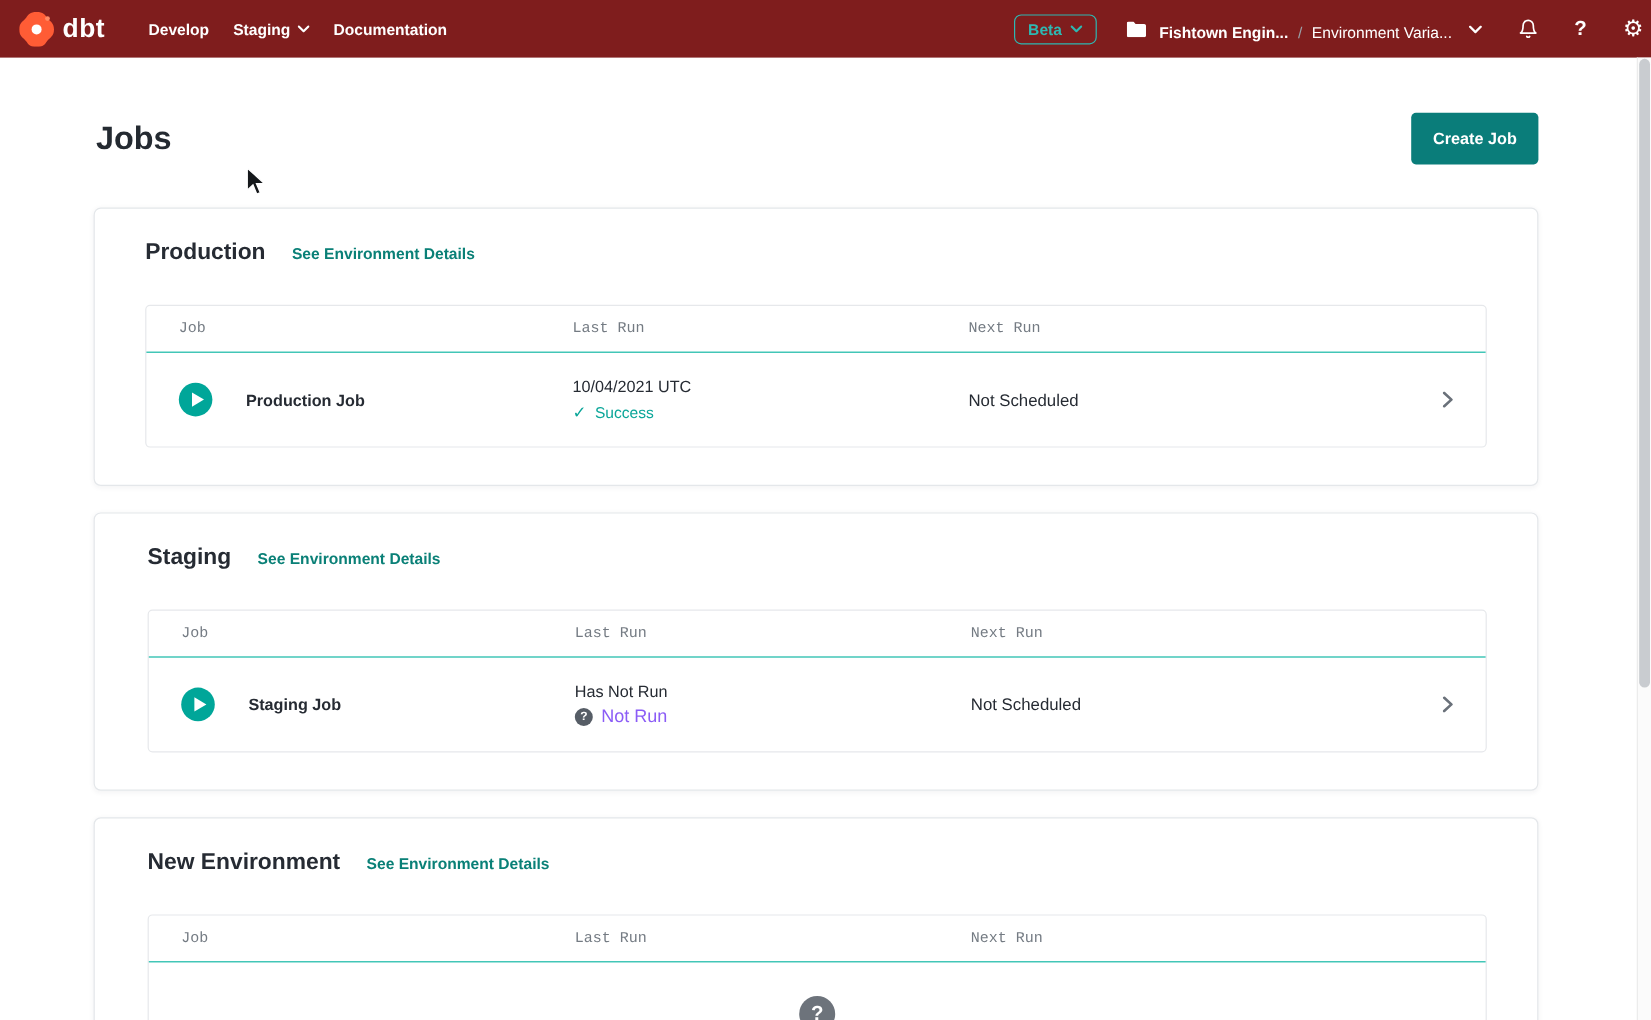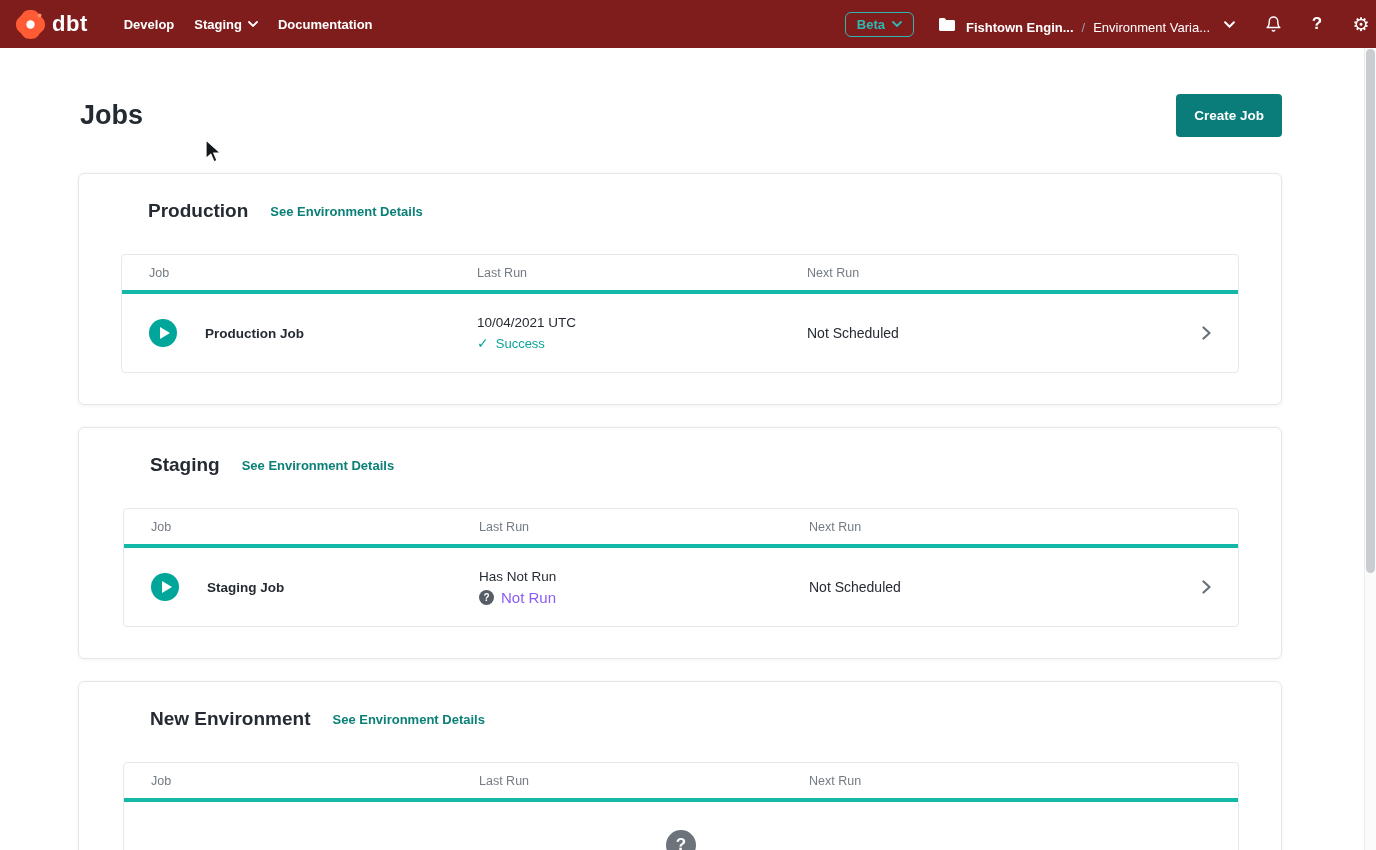--- a/index.html
+++ b/index.html
@@ -35,30 +35,30 @@
     font-size:13.5px; font-weight:600; padding:14px 18px; cursor:pointer;
     font-family:inherit; }
 
   
   .content { padding:0 94px 0 78px; }
   .env-card { margin-top:36px; background:#fff; border:1px solid #e4e7ea;
     border-radius:6px; box-shadow:0 1px 4px rgba(31,41,51,.05);
     padding:26px 42px 31px; }
   .env-card + .env-card { margin-top:22px;padding-left:44px; }
   .env-header { display:flex; align-items:center; gap:22px; }
-  .env-name { font-size:19px; font-weight:700; color:#262b33;margin-left:27px; }
+  .env-name { font-size:19px; font-weight:700; color:#262b33; }
   .env-link { font-size:13px; font-weight:700; color:#0a8077; text-decoration:none;
     cursor:pointer; }
 
   .jobs-table { margin-top:32px; border:1px solid #e6e8eb; border-radius:4px;
     background:#fff; }
   .grid-cols { display:grid; grid-template-columns:328px 330px 1fr 48px;
     align-items:center; padding-left:27px; padding-right:8px; }
-  .table-head { height:39px; border-bottom:4px solid #14b8a6; color:#747b83;
-    font-size:12.5px; }
+  .table-head { height:39px; border-bottom:1px solid #14b8a6; color:#747b83;
+    font-size:12.5px;font-family:Liberation Mono, monospace; }
   .job-row { height:78px; cursor:pointer; }
   .job-cell { display:flex; align-items:center; gap:28px; }
   .play-btn { width:28px; height:28px; border-radius:50%; background:#00a699;
     display:flex; align-items:center; justify-content:center; cursor:pointer;
     flex:none; }
   .play-btn::after { content:""; display:block; border-left:10px solid #fff;
     border-top:6px solid transparent; border-bottom:6px solid transparent;
     margin-left:3px; }
   .job-name { font-size:13.5px; font-weight:700; color:#262b33; }
   .lastrun-line1 { font-size:13.5px; color:#262b33; }

